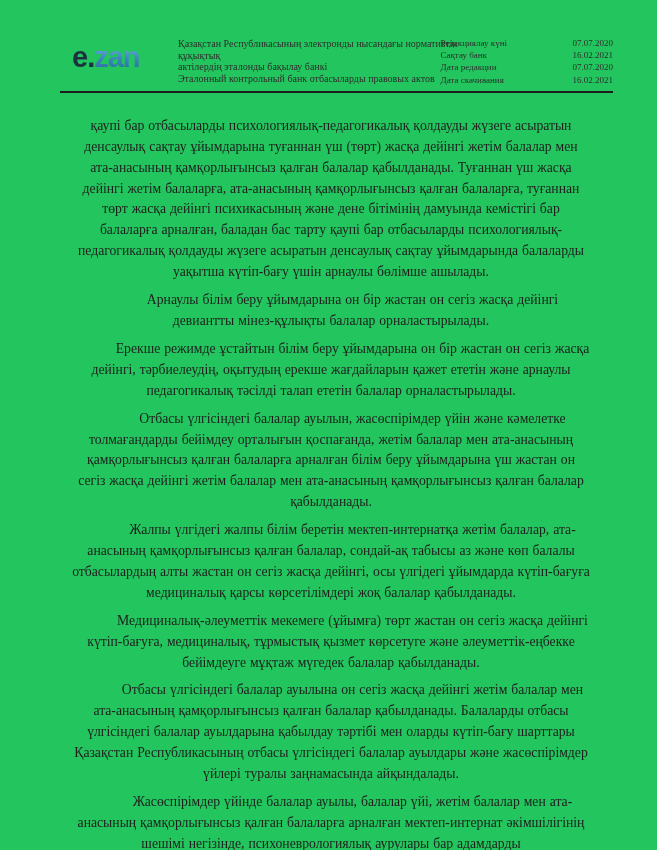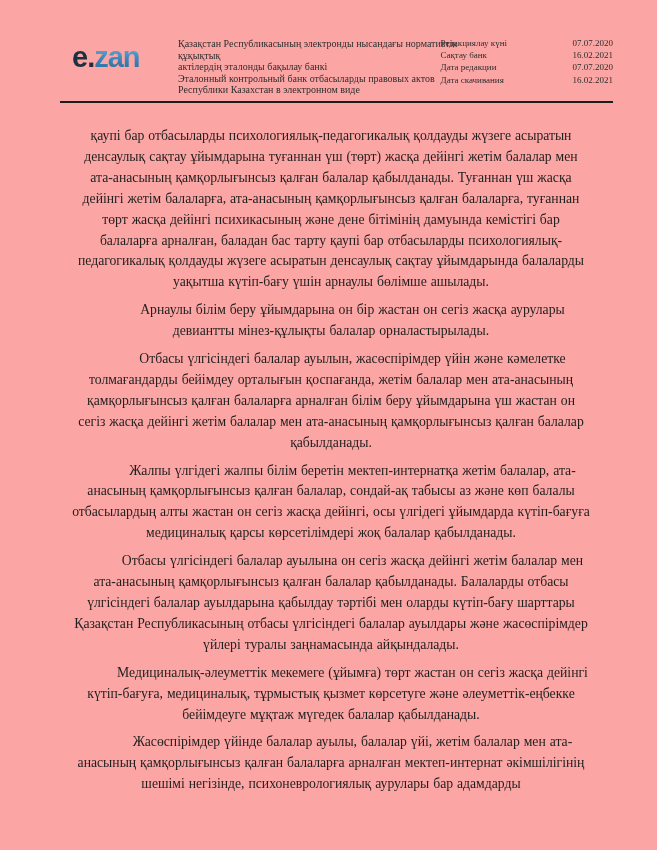--- a/index.html
+++ b/index.html
@@ -1,20 +1,20 @@
 <!DOCTYPE html>
 <html><head>
 <meta charset="utf-8">
 <style>
   * { margin: 0; padding: 0; box-sizing: border-box; }
   html, body { background: #ffffff; }
   .page {
     width: 657px;
     height: 850px;
-    background: #fca5a5;
+    background: #22c55e;
     font-family: "Liberation Serif", serif;
     color: #1f1f1d;
     padding: 36px 44px 0 72px;
     overflow: hidden;
     position: relative;
   }
 
   
   .header { display: flex; align-items: flex-start; }
 
@@ -86,21 +86,20 @@
   <div class="header">
 
     <div class="logo">
       <span class="logo-dark">e.</span><span class="logo-blue">zan</span>
     </div>
 
     <div class="org">
       <div>Қазақстан Республикасының электронды нысандағы нормативтік құқықтық</div>
       <div>актілердің эталонды бақылау банкі</div>
       <div>Эталонный контрольный банк отбасыларды правовых актов</div>
-      <div>Республики Казахстан в электронном виде</div>
     </div>
 
     <div class="meta">
       <div class="meta-row">
         <span class="meta-label">Редакциялау күні</span>
         <span class="meta-value">07.07.2020</span>
       </div>
       <div class="meta-row">
         <span class="meta-label">Сақтау банк</span>
         <span class="meta-value">16.02.2021</span>
@@ -114,21 +113,22 @@
         <span class="meta-value">16.02.2021</span>
       </div>
     </div>
 
   </div>
 
   <div class="rule"></div>
 
   <div class="doc-body">
     <p class="para continuation">қаупі бар отбасыларды психологиялық-педагогикалық қолдауды жүзеге асыратын денсаулық сақтау ұйымдарына туғаннан үш (төрт) жасқа дейінгі жетім балалар мен ата-анасының қамқорлығынсыз қалған балалар қабылданады. Туғаннан үш жасқа дейінгі жетім балаларға, ата-анасының қамқорлығынсыз қалған балаларға, туғаннан төрт жасқа дейінгі психикасының және дене бітімінің дамуында кемістігі бар балаларға арналған, баладан бас тарту қаупі бар отбасыларды психологиялық-педагогикалық қолдауды жүзеге асыратын денсаулық сақтау ұйымдарында балаларды уақытша күтіп-бағу үшін арнаулы бөлімше ашылады.</p>
-    <p class="para">Арнаулы білім беру ұйымдарына он бір жастан он сегіз жасқа аурулары девиантты мінез-құлықты балалар орналастырылады.</p>
+    <p class="para">Арнаулы білім беру ұйымдарына он бір жастан он сегіз жасқа дейінгі девиантты мінез-құлықты балалар орналастырылады.</p>
+    <p class="para">Ерекше режимде ұстайтын білім беру ұйымдарына он бір жастан он сегіз жасқа дейінгі, тәрбиелеудің, оқытудың ерекше жағдайларын қажет ететін және арнаулы педагогикалық тәсілді талап ететін балалар орналастырылады.</p>
     <p class="para">Отбасы үлгісіндегі балалар ауылын, жасөспірімдер үйін және кәмелетке толмағандарды бейімдеу орталығын қоспағанда, жетім балалар мен ата-анасының қамқорлығынсыз қалған балаларға арналған білім беру ұйымдарына үш жастан он сегіз жасқа дейінгі жетім балалар мен ата-анасының қамқорлығынсыз қалған балалар қабылданады.</p>
     <p class="para">Жалпы үлгідегі жалпы білім беретін мектеп-интернатқа жетім балалар, ата-анасының қамқорлығынсыз қалған балалар, сондай-ақ табысы аз және көп балалы отбасылардың алты жастан он сегіз жасқа дейінгі, осы үлгідегі ұйымдарда күтіп-бағуға медициналық қарсы көрсетілімдері жоқ балалар қабылданады.</p>
+    <p class="para">Медициналық-әлеуметтік мекемеге (ұйымға) төрт жастан он сегіз жасқа дейінгі күтіп-бағуға, медициналық, тұрмыстық қызмет көрсетуге және әлеуметтік-еңбекке бейімдеуге мұқтаж мүгедек балалар қабылданады.</p>
     <p class="para">Отбасы үлгісіндегі балалар ауылына он сегіз жасқа дейінгі жетім балалар мен ата-анасының қамқорлығынсыз қалған балалар қабылданады. Балаларды отбасы үлгісіндегі балалар ауылдарына қабылдау тәртібі мен оларды күтіп-бағу шарттары Қазақстан Республикасының отбасы үлгісіндегі балалар ауылдары және жасөспірімдер үйлері туралы заңнамасында айқындалады.</p>
-    <p class="para">Медициналық-әлеуметтік мекемеге (ұйымға) төрт жастан он сегіз жасқа дейінгі күтіп-бағуға, медициналық, тұрмыстық қызмет көрсетуге және әлеуметтік-еңбекке бейімдеуге мұқтаж мүгедек балалар қабылданады.</p>
     <p class="para">Жасөспірімдер үйінде балалар ауылы, балалар үйі, жетім балалар мен ата-анасының қамқорлығынсыз қалған балаларға арналған мектеп-интернат әкімшілігінің шешімі негізінде, психоневрологиялық аурулары бар адамдарды</p>
   </div>
 
 </div>
 
 </body></html>

